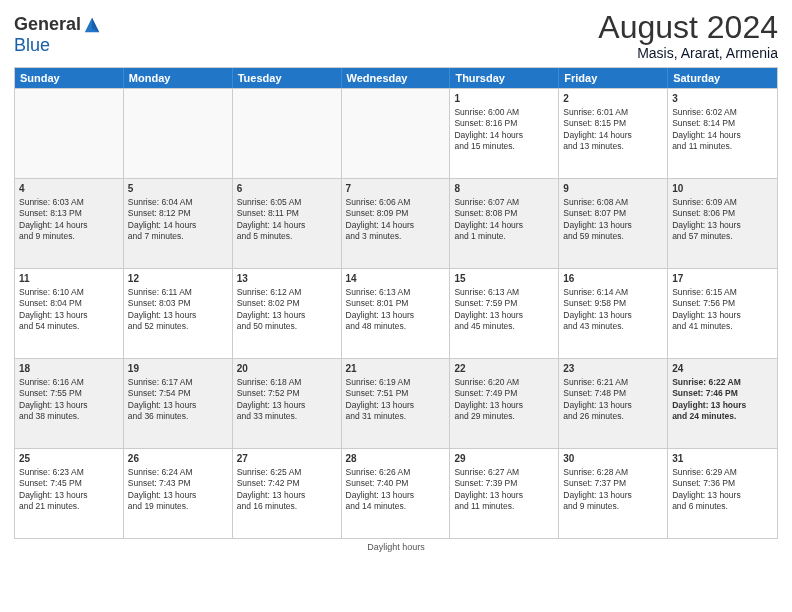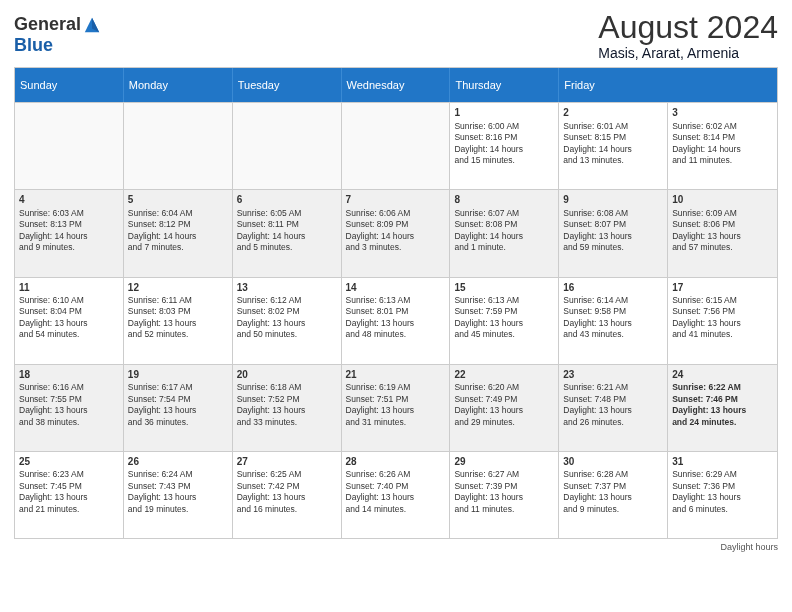--- a/index.html
+++ b/index.html
@@ -33,29 +33,30 @@
       display: flex;
       align-items: center;
     }
     .logo-general {
       font-size: 18px;
       font-weight: bold;
       color: #333;
     }
     .logo-blue {
       font-size: 18px;
-      font-weight: bold;
+      font-weight: normal;
       color: #1a5fa8;
     }
     .logo-icon {
       width: 18px;
       height: 18px;
       margin-left: 2px;
     }
     .title-block {
+      text-align: right;
       margin-left: 40px;
     }
     .month-title {
       font-size: 32px;
       color: #333;
       font-weight: normal;
       line-height: 1.1;
     }
     .subtitle {
       font-size: 14px;
@@ -68,22 +69,22 @@
       border: 1px solid #ccc;
     }
     .cal-header {
       display: grid;
       grid-template-columns: repeat(7, 1fr);
       background: #2176c7;
     }
     .cal-header-cell {
       color: #fff;
       font-size: 11px;
-      font-weight: normal;
-      padding: 11px 5px;
+      font-weight: bold;
+      padding: 4px 5px;
       text-align: left;
       border-right: 1px solid #3a8ad4;
     }
     .cal-header-cell:last-child { border-right: none; }
     .cal-body {
       flex: 1;
       display: flex;
       flex-direction: column;
     }
     .cal-row {
@@ -107,21 +108,21 @@
     .day-num {
       font-size: 10px;
       font-weight: bold;
       display: block;
       margin-bottom: 1px;
     }
     .footer-note {
       font-size: 9px;
       color: #555;
       margin-top: 3px;
-      text-align: right;
+      text-align: center;
     }
   </style>
 </head>
 <body>
 
 <div class="page">
   <div class="header">
     <div class="logo">
       <div class="logo-text">
         <span class="logo-general">General</span>
@@ -139,20 +140,21 @@
   </div>
 
   <div class="calendar">
     <div class="cal-header">
       <div class="cal-header-cell">Sunday</div>
       <div class="cal-header-cell">Monday</div>
       <div class="cal-header-cell">Tuesday</div>
       <div class="cal-header-cell">Wednesday</div>
       <div class="cal-header-cell">Thursday</div>
       <div class="cal-header-cell">Friday</div>
+      <div class="cal-header-cell">Saturday</div>
     </div>
     <div class="cal-body" id="cal-body">
     <div class="cal-row">
           <div class="cal-cell empty"></div>
           <div class="cal-cell empty"></div>
           <div class="cal-cell empty"></div>
           <div class="cal-cell empty"></div>
           <div class="cal-cell"><span class="day-num">1</span><span style="white-space: pre-line;">Sunrise: 6:00 AM
 Sunset: 8:16 PM
 Daylight: 14 hours

